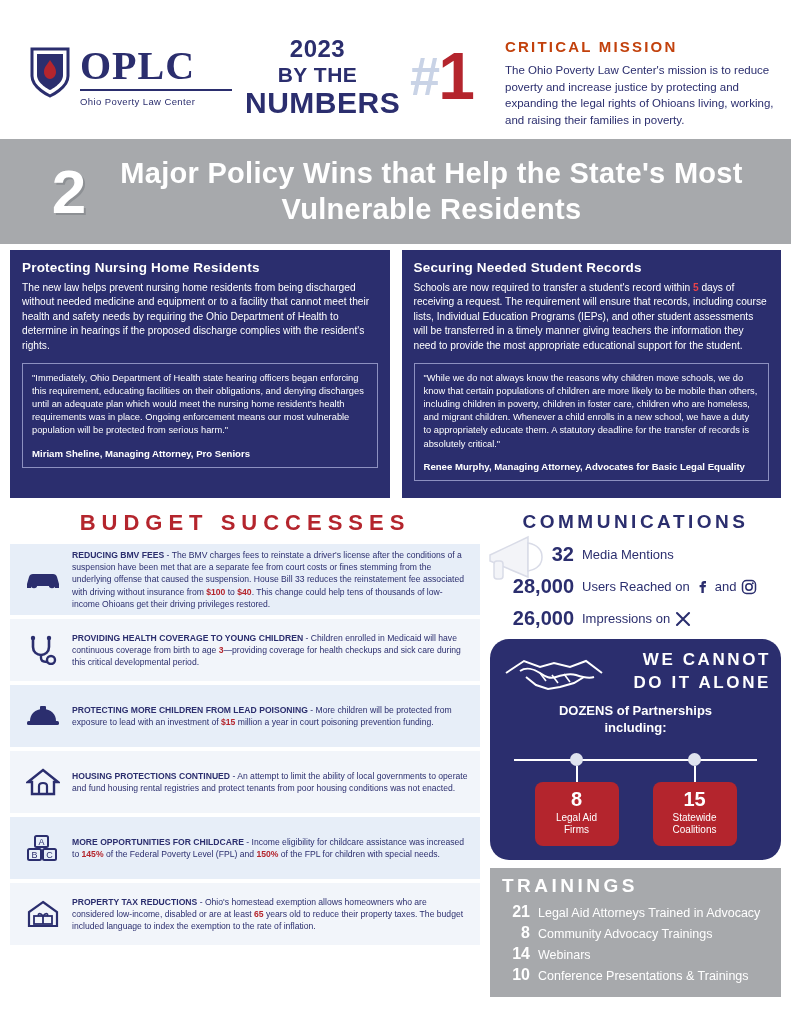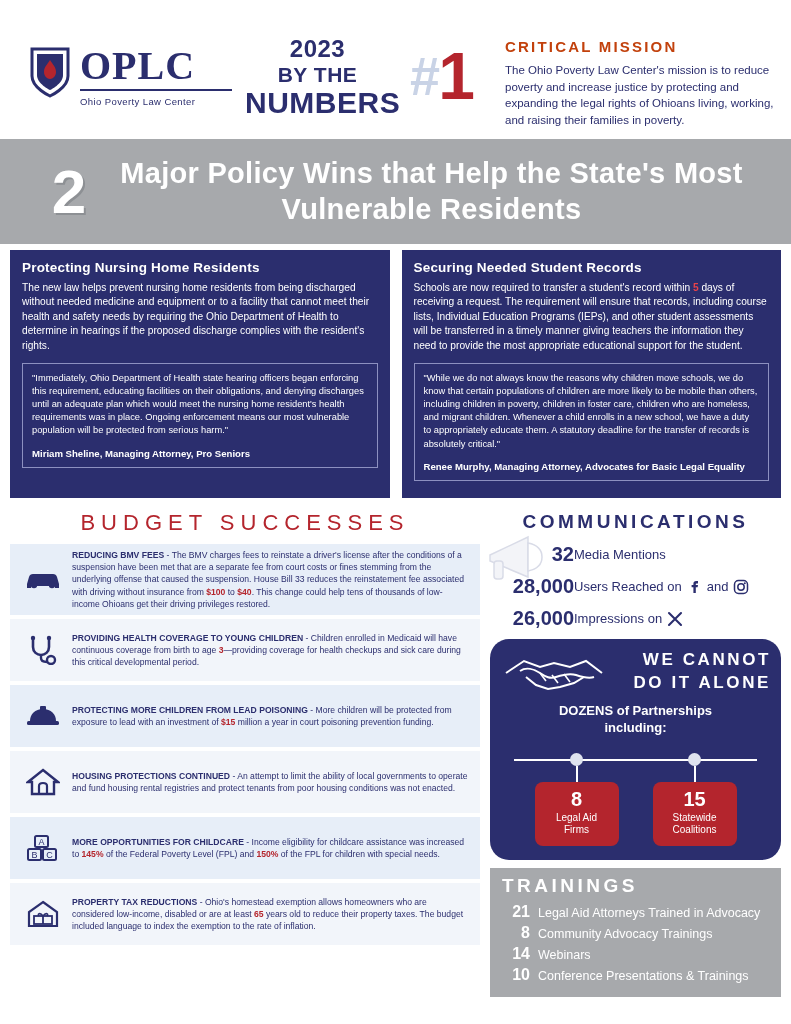--- a/index.html
+++ b/index.html
@@ -82,39 +82,39 @@
   .attrib { font-size: 9.6px; font-weight: bold; margin-top: 10px; }
   .panel-left { min-height: 248px; }
   .panel-right { min-height: 248px; }
 
   
   .mid { display: flex; padding: 2px 10px 0 10px; gap: 10px; }
   .budget-col { width: 470px; }
   .right-col { flex: 1; }
 
   .budget-title {
-    text-align: center; color: #b4252d; font-size: 22px; font-weight: normal;
+    text-align: center; color: #b4252d; font-size: 22px; font-weight: bold;
     letter-spacing: 6px; padding: 6px 0 8px 0;
   }
   .brow {
     display: flex; align-items: center; background: #e7eef8; min-height: 62px; margin-bottom: 4px;
     padding: 5px 8px 5px 4px;
   }
   .brow.alt { background: #f2f5fa; }
   .bicon { width: 58px; display: flex; align-items: center; justify-content: center; }
   .btext { flex: 1; font-size: 8.6px; line-height: 1.42; color: #2b2e6e; padding-right: 4px; }
   .btext b { font-weight: bold; }
 
   
   .comm-title {
     text-align: center; color: #2b2e6e; font-size: 19px; font-weight: bold;
     letter-spacing: 3.5px; padding: 7px 0 10px 0;
   }
   .comm-rows { position: relative; padding-left: 6px; }
-  .crow { display: flex; align-items: center; margin-bottom: 9px; }
+  .crow { display: flex; align-items: center; gap: 8px; margin-bottom: 9px; }
   .cnum { font-size: 20px; font-weight: bold; color: #2b2e6e; min-width: 78px; text-align: right; }
   .clabel { font-size: 13px; color: #2b2e6e; display:flex; align-items:center; gap:5px; }
   .megaphone { position: absolute; left: -6px; top: -14px; opacity: 0.95; }
 
   
   .alone {
     background: #2b2e6e; color: #fff; margin-top: 8px; padding: 10px 10px 14px 10px; position: relative; border-radius: 19px;
   }
   .alone-head { display: flex; align-items: center; gap: 8px; }
   .alone-title { flex: 1; text-align: right; font-size: 17px; font-weight: bold; letter-spacing: 2.6px; line-height: 1.35; }

